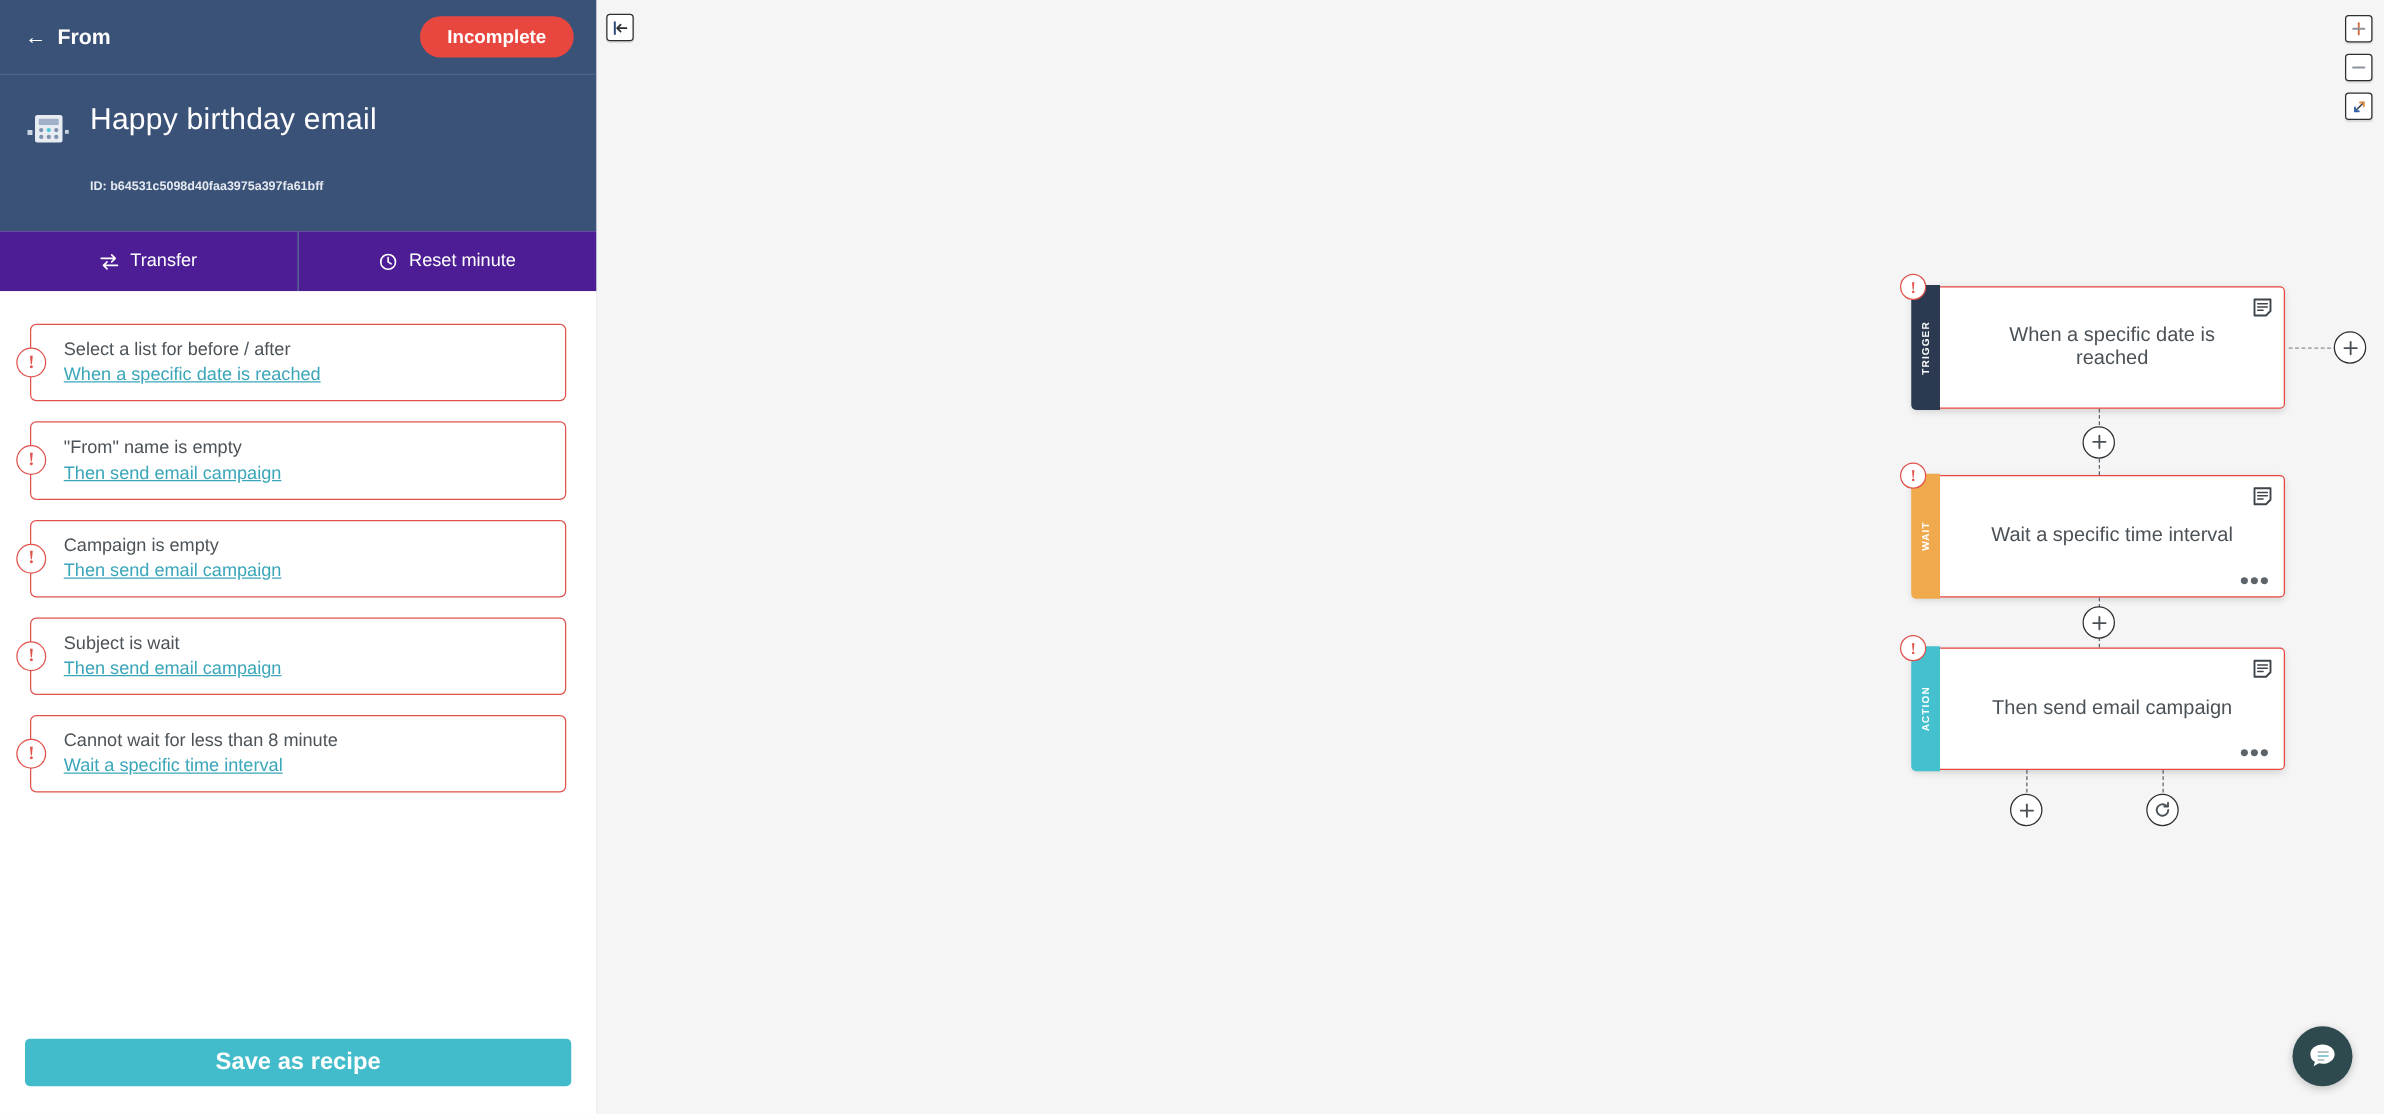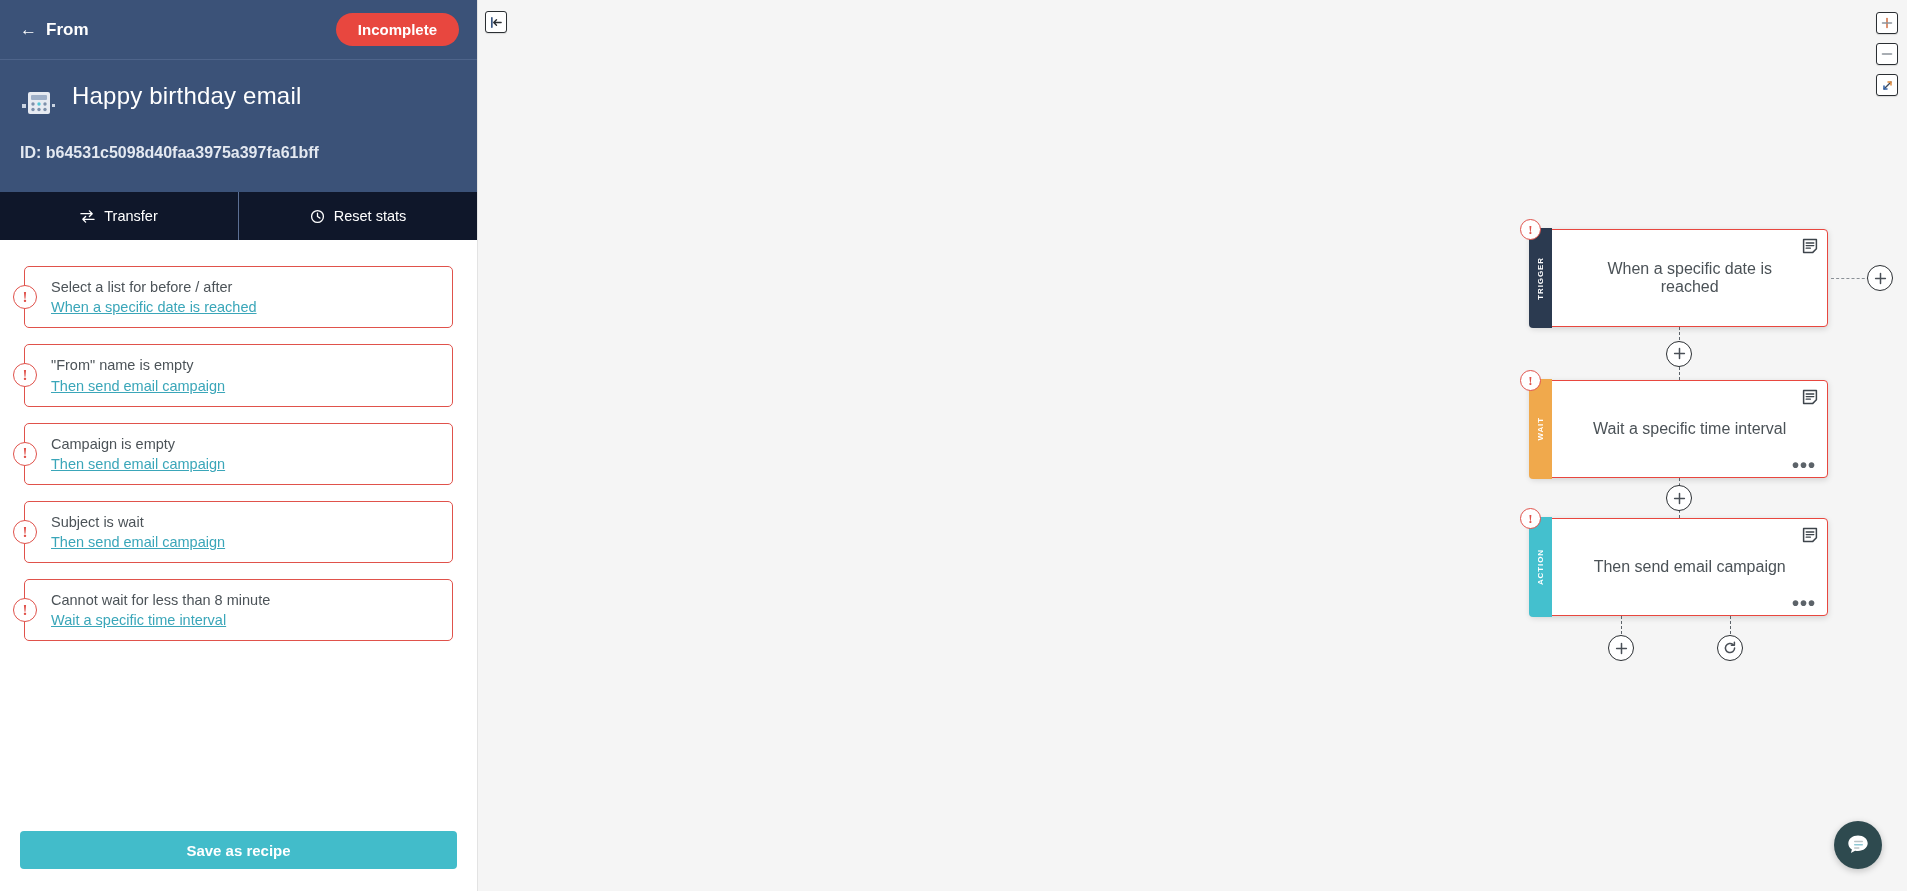--- a/index.html
+++ b/index.html
@@ -38,25 +38,25 @@
   }
   .side-info { padding: 22px 24px 30px 20px; }
   .title-row { display: flex; align-items: flex-start; gap: 16px; }
   .wf-icon { width: 36px; height: 30px; margin-top: 6px; flex: 0 0 36px; }
   .wf-title { font-size: 24px; font-weight: 400; color: #fff; letter-spacing: .2px; }
   .wf-desc {
     font-size: 15.5px; line-height: 1.48; color: #ffffff;
     margin-top: 12px; margin-left: 52px; max-width: 395px; font-weight: 400;
   }
   .wf-id {
-    font-size: 16px; color: #e4e9f1; margin-top: 26px; 
+    font-size: 10px; color: #e4e9f1; margin-top: 26px; margin-left: 52px;
     font-weight: 600;
   }
 
-  .side-actions { display: flex; background: #0f172a; height: 48px; }
+  .side-actions { display: flex; background: #4c1d95; height: 48px; }
   .side-action {
     flex: 1; display: flex; align-items: center; justify-content: center;
     gap: 9px; color: #fff; font-size: 14.5px; cursor: pointer;
     border-right: 1px solid #5b6f93;
   }
   .side-action:last-child { border-right: none; }
   .side-action svg { display: block; }
 
   .tasks-pane { flex: 1; overflow-y: auto; padding: 26px 24px 10px 24px; background: #fff; }
   .tasks-heading { font-size: 17px; color: #555b63; font-weight: 400; margin-bottom: 24px; }
@@ -75,21 +75,21 @@
   }
   .task-msg { font-size: 14.5px; color: #4c5358; line-height: 1.4; }
   .task-link {
     font-size: 14.5px; color: #3aa6b9; text-decoration: underline;
     display: inline-block; margin-top: 2px; cursor: pointer;
   }
 
   .save-wrap { padding: 14px 20px 22px 20px; background: #fff; }
   .save-btn {
     width: 100%; height: 38px; background: #42bcca; color: #fff;
-    border: none; border-radius: 4px; font-size: 15px; font-weight: 600;
+    border: none; border-radius: 4px; font-size: 19px; font-weight: 600;
     cursor: pointer; font-family: "Liberation Sans", sans-serif;
   }
 
   
   #canvas {
     flex: 1; position: relative; background: #f5f5f5; height: 891px; overflow: hidden;
   }
   .sq-btn {
     width: 22px; height: 22px; background: #fff; border: 1.6px solid #2b2f33;
     border-radius: 3px; display: flex; align-items: center; justify-content: center;
@@ -192,21 +192,21 @@
         <svg width="15" height="15" viewBox="0 0 16 16">
           <path d="M1 5h12M10 2l3 3-3 3M15 11H3M6 8l-3 3 3 3" fill="none" stroke="#fff" stroke-width="1.4" stroke-linecap="round" stroke-linejoin="round"></path>
         </svg>
         <span>Transfer</span>
       </div>
       <div class="side-action">
         <svg width="15" height="15" viewBox="0 0 16 16">
           <circle cx="8" cy="8" r="6.3" fill="none" stroke="#fff" stroke-width="1.4"></circle>
           <path d="M8 4.4V8l2.6 1.7" fill="none" stroke="#fff" stroke-width="1.4" stroke-linecap="round"></path>
         </svg>
-        <span>Reset stats</span>
+        <span>Reset minute</span>
       </div>
     </div>
 
     <div class="tasks-pane">
       <div id="task-list">
           <div class="task-item"><div class="task-bullet">!</div><div class="task-msg">Select a list for before / after</div><a class="task-link">When a specific date is reached</a></div>
           <div class="task-item"><div class="task-bullet">!</div><div class="task-msg">"From" name is empty</div><a class="task-link">Then send email campaign</a></div>
           <div class="task-item"><div class="task-bullet">!</div><div class="task-msg">Campaign is empty</div><a class="task-link">Then send email campaign</a></div>
           <div class="task-item"><div class="task-bullet">!</div><div class="task-msg">Subject is wait</div><a class="task-link">Then send email campaign</a></div>
           <div class="task-item"><div class="task-bullet">!</div><div class="task-msg">Cannot wait for less than 8 minute</div><a class="task-link">Wait a specific time interval</a></div>

